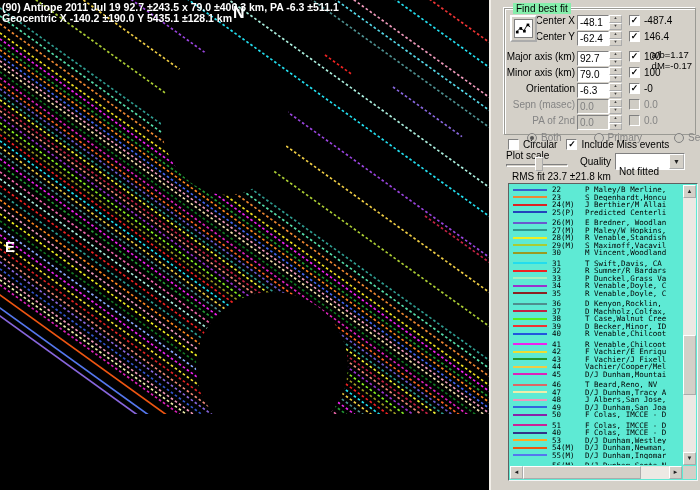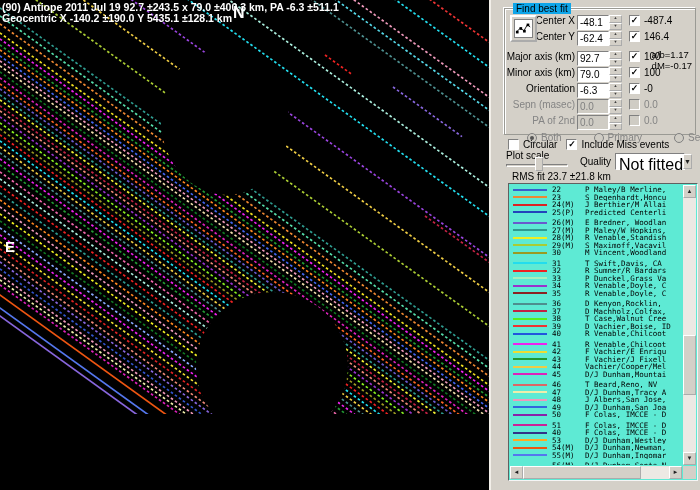--- a/index.html
+++ b/index.html
@@ -17,21 +17,21 @@
   .credit{ position:absolute; left:5px;  top:473px; color:#fff; font-size:9px; z-index:5; }
   .scalebar { position:absolute; left:207px; top:477px; width:76px; height:6px;
               border-left:1px solid #b0b0b0; border-right:1px solid #b0b0b0; border-bottom:1px solid #b0b0b0; z-index:5; }
   .scalebar span { position:absolute; left:0; right:0; top:-7px; text-align:center; color:#ddd; font-size:10px; }
 
   
   .panel { position:absolute; left:489px; top:0; width:211px; height:490px; background:#d4d0c8;
            border-left:2px solid #f2efe9; font-size:10px; color:#000; }
   .groupbox { position:absolute; left:13px; top:8px; width:192px; height:127px;
               border:1px solid #9a9a94; box-shadow:1px 1px 0 #fff inset, -1px -1px 0 #fff; padding-top:6px; }
-  .legend { position:absolute; left:8px; top:-6px; background:#0ea5e9; padding:0 3px; font-size:10px; }
+  .legend { position:absolute; left:8px; top:-6px; background:#86efac; padding:0 3px; font-size:10px; }
   .fit-btn { position:absolute; left:5px; top:6px; width:27px; height:27px; background:#d4d0c8;
              border:2px outset #fff; display:flex; align-items:center; justify-content:center; }
   .fit-btn svg { background:#fff; border:1px solid #808080; }
   .fbf-row { display:flex; align-items:flex-start; height:14px; margin:0 0 2px 0; }
   .fbf-label { width:70px; text-align:right; margin-right:2px; font-size:10px; }
   .tb { width:32px; height:15px; background:#fff; border:1px solid; border-color:#808080 #fff #fff #808080;
         font-size:10px; padding:1px 1px 0 2px; }
   .tb.dis { background:#cfccc4; color:#808080; }
   .spin { width:13px; height:15px; display:flex; flex-direction:column; }
   .spin > div { flex:1; background:#d4d0c8; border:1px outset #fff; font-size:4px; line-height:4px;
@@ -54,21 +54,21 @@
   .opts .cb { margin:0 4px 0 0; }
   .opts .opt2 { margin-left:9px; display:flex; align-items:center; }
   .plot-scale-label { position:absolute; left:15px; top:150px; font-size:10px; }
   .slider-track { position:absolute; left:15px; top:164px; width:62px; height:3px;
                   border:1px solid; border-color:#808080 #fff #fff #808080; }
   .slider-thumb { position:absolute; left:44px; top:157px; width:8px; height:14px;
                   background:#d4d0c8; border:1px outset #fff; }
   .quality-label { position:absolute; left:89px; top:156px; font-size:10px; }
   .combo { position:absolute; left:124px; top:153px; width:70px; height:17px; background:#fff;
            border:1px solid; border-color:#808080 #fff #fff #808080; display:flex; }
-  .combo-text { flex:1; font-size:16px; padding:2px 0 0 3px; white-space:nowrap; }
+  .combo-text { flex:1; font-size:10px; padding:12px 0 0 3px; white-space:nowrap; }
   .combo-btn { width:15px; background:#d4d0c8; border:1px outset #fff; font-size:7px; line-height:13px;
                text-align:center; color:#222; }
   .rms { position:absolute; left:21px; top:171px; font-size:10px; }
 
   
   .listbox { position:absolute; left:17px; top:183px; width:190px; height:298px; background:#5eead4;
              border:1px solid; border-color:#606060 #f5f5f5 #f5f5f5 #606060; }
   .obs-rows { position:absolute; left:2px; top:2px; right:15px; bottom:15px; overflow:hidden; }
   .obs-row { display:flex; align-items:center; height:7.5px;
              font:7.5px/7.5px "DejaVu Sans Mono", monospace; white-space:nowrap; }
@@ -382,21 +382,21 @@
             <span class="obs-name">D Machholz,Colfax,</span>
           </div>
           <div class="obs-row">
             <span class="swatch" style="background: rgb(85, 238, 34);"></span>
             <span class="obs-num">38</span>
             <span class="obs-name">T Case,Walnut Cree</span>
           </div>
           <div class="obs-row">
             <span class="swatch" style="background: rgb(238, 51, 51);"></span>
             <span class="obs-num">39</span>
-            <span class="obs-name">D Vachier,Boise, ID</span>
+            <span class="obs-name">D Becker,Minor, ID</span>
           </div>
           <div class="obs-row">
             <span class="swatch" style="background: rgb(34, 85, 221);"></span>
             <span class="obs-num">40</span>
             <span class="obs-name">R Venable,Chilcoot</span>
           </div>
           <div class="obs-row gap">
             <span class="swatch" style="background: rgb(238, 34, 238);"></span>
             <span class="obs-num">41</span>
             <span class="obs-name">R Venable,Chilcoot</span>

